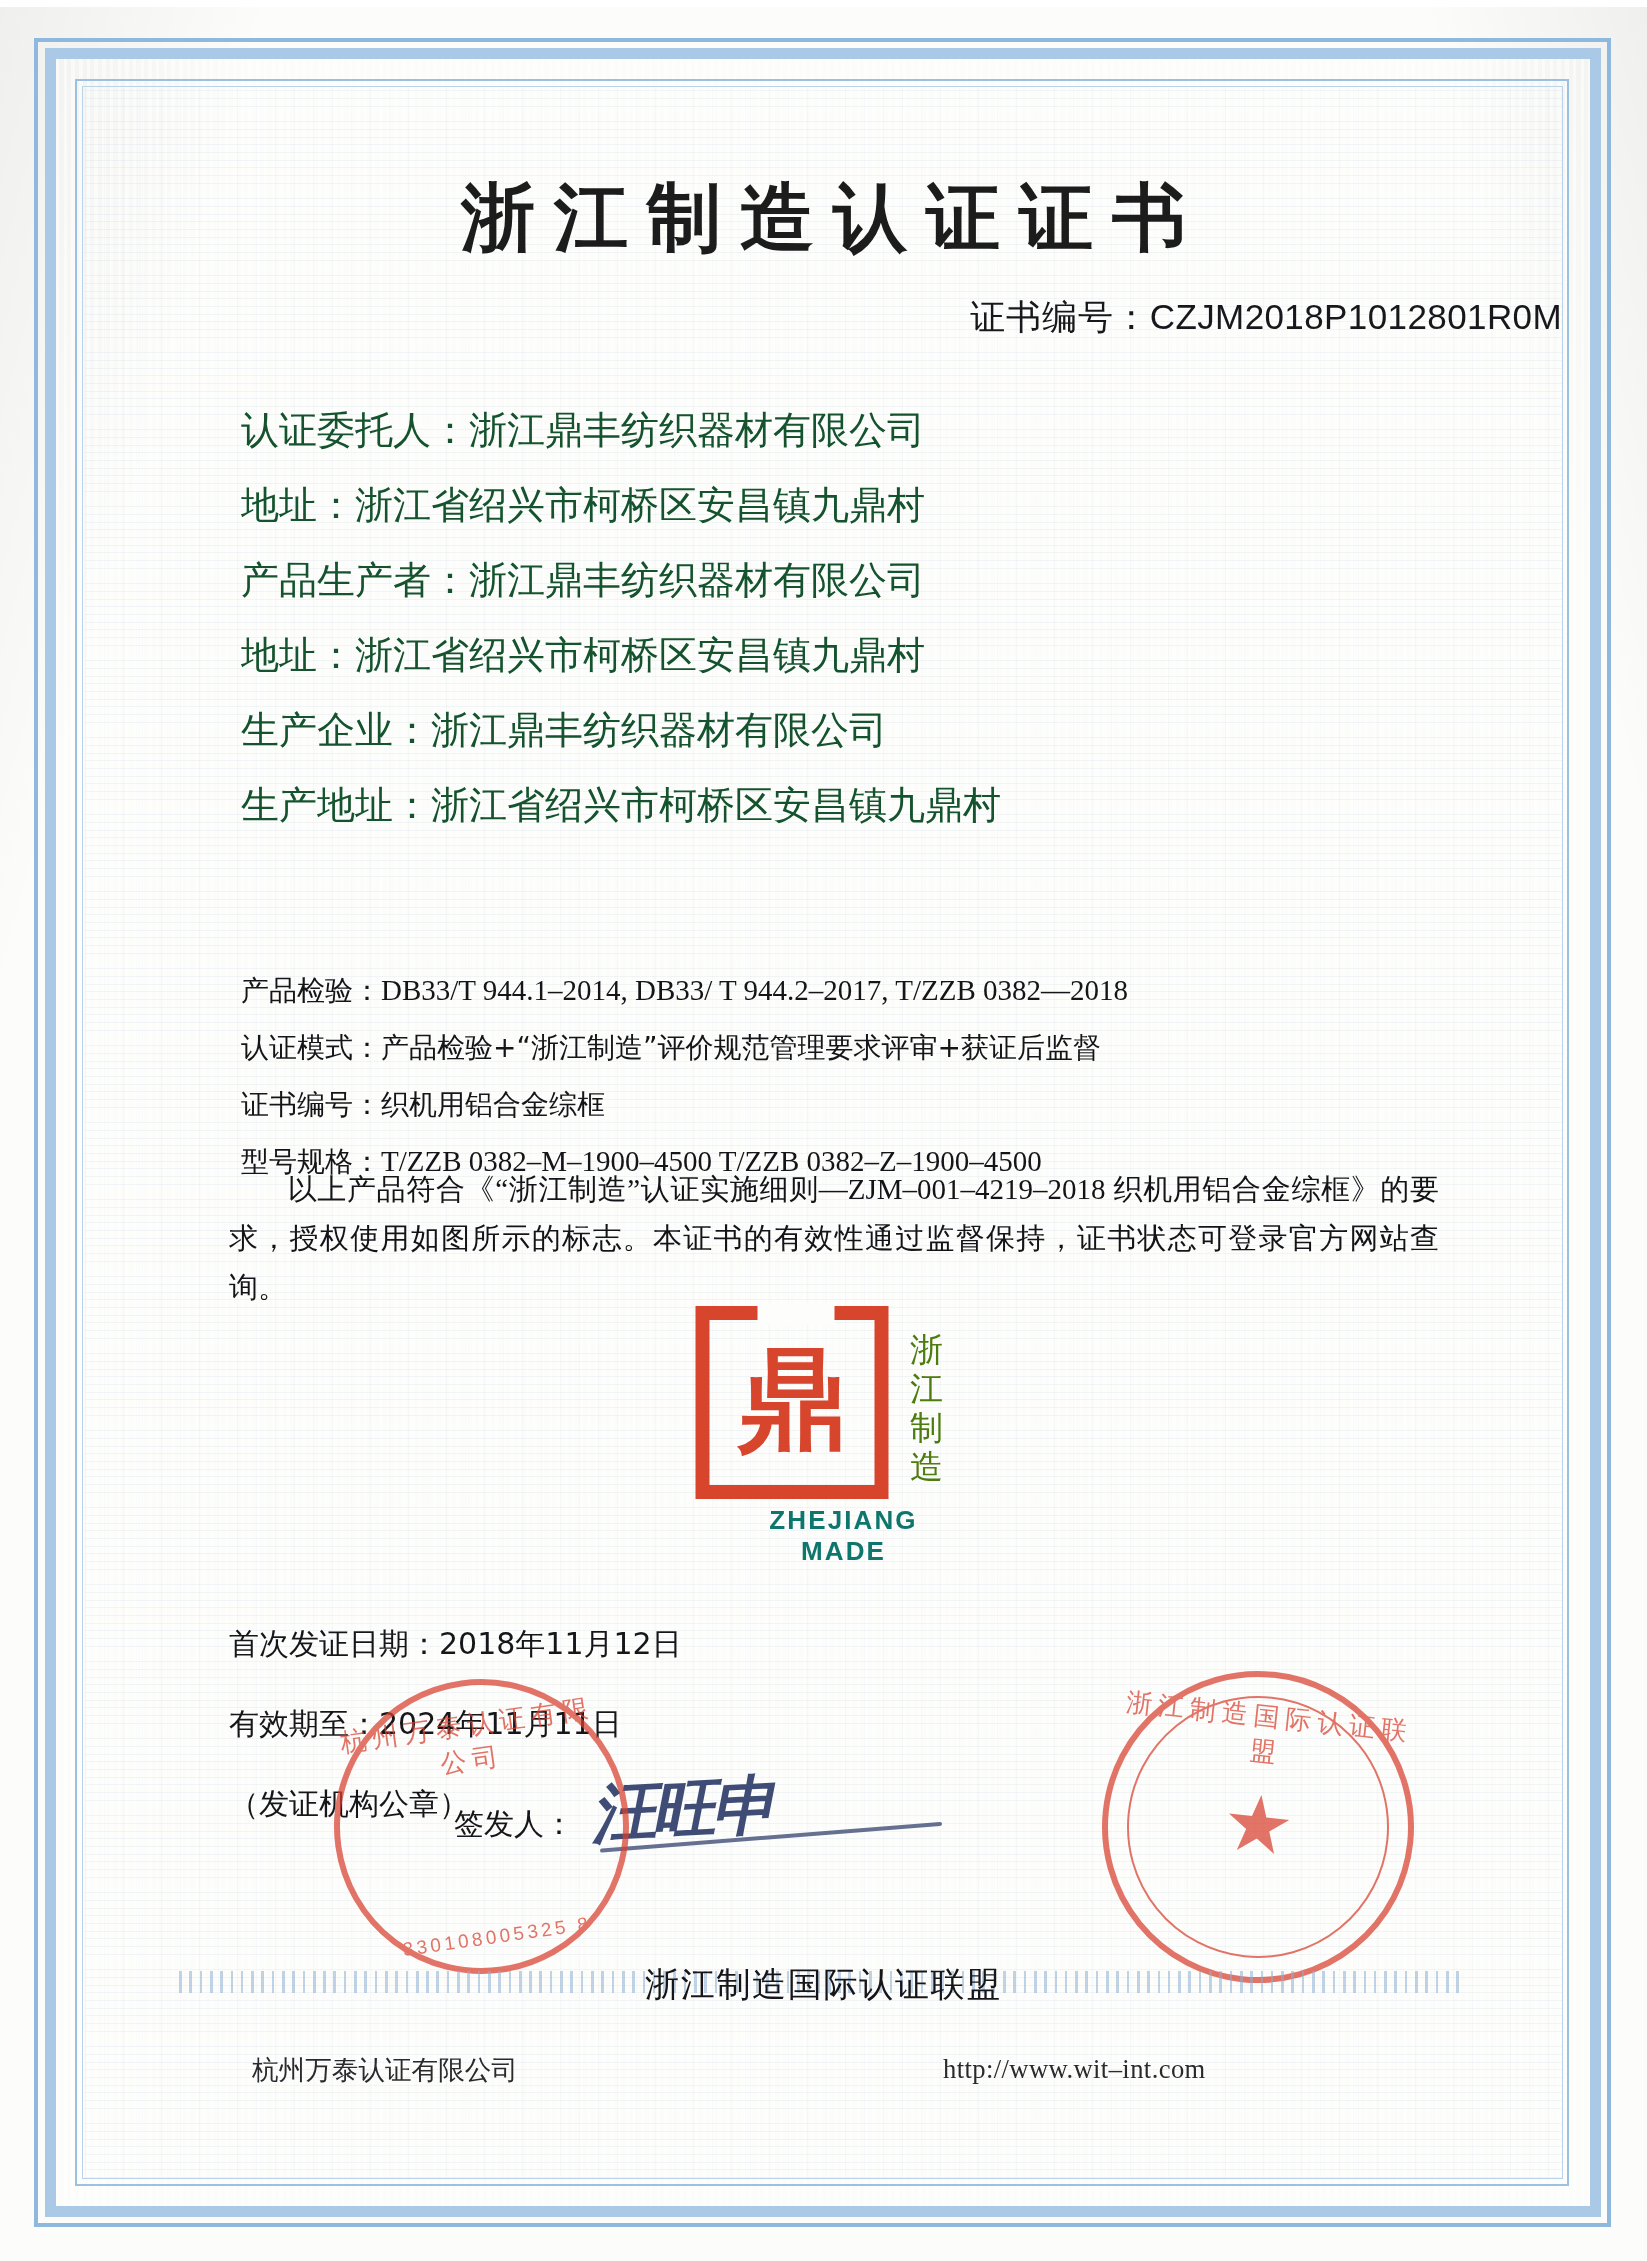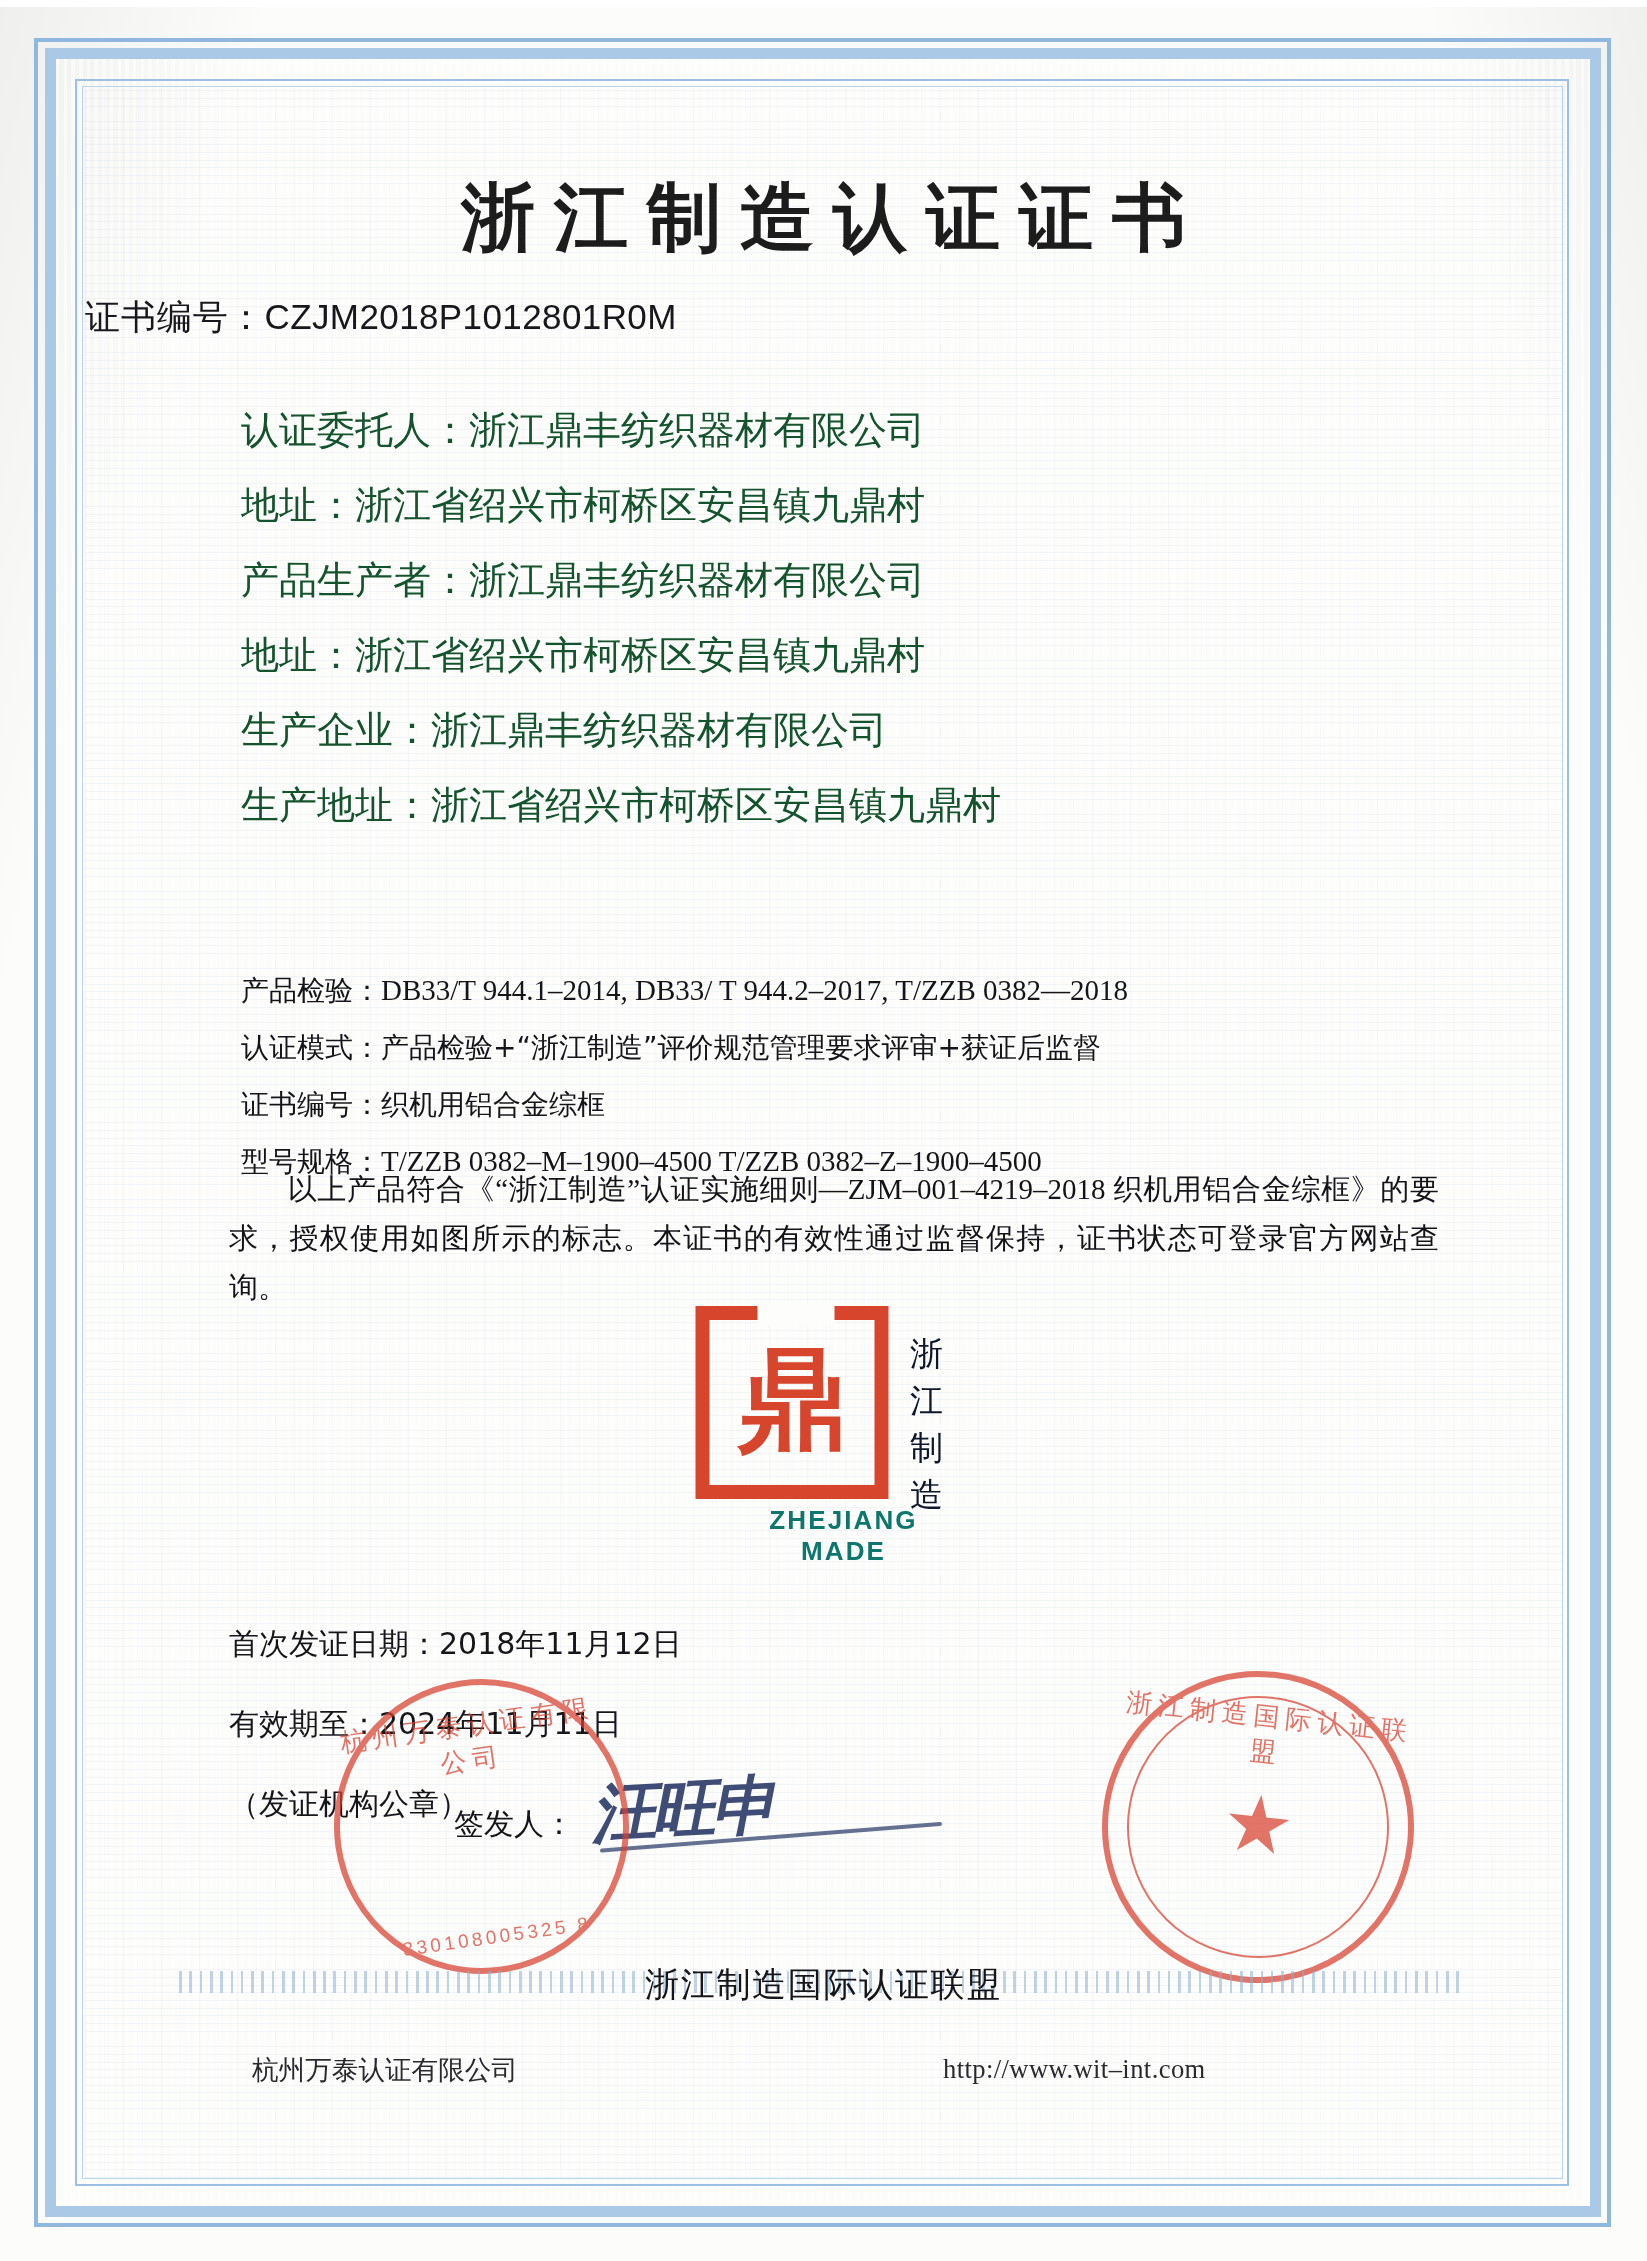--- a/index.html
+++ b/index.html
@@ -106,21 +106,21 @@
     letter-spacing: 19px;
     color: #1c1c1c;
     text-indent: 19px;
   }
 
   .cert-no {
     position: absolute;
     top: 206px;
     left: 0;
     width: 100%;
-    text-align: left;
+    text-align: right;
     font-family: "DejaVu Sans", sans-serif;
     font-size: 35px;
     color: #17171c;
     letter-spacing: 0.9px;
   }
   .cert-no .num {
     font-family: "Liberation Sans", sans-serif;
     letter-spacing: 0.4px;
   }
 
@@ -202,24 +202,24 @@
     font-size: 110px;
     font-weight: 700;
     line-height: 142px;
     text-align: center;
   }
   .logo .side-text {
     position: absolute;
     left: 208px;
     top: 24px;
     width: 48px;
-    color: #0f172a;
+    color: #4d7c0f;
     font-family: "DejaVu Sans", sans-serif;
     font-size: 33px;
-    line-height: 47px;
+    line-height: 39px;
     letter-spacing: 0.9px;
     text-align: center;
   }
   .logo .en-text {
     position: absolute;
     left: 32px;
     top: 199px;
     width: 233px;
     color: #0f766e;
     font-family: "Liberation Sans", sans-serif;

